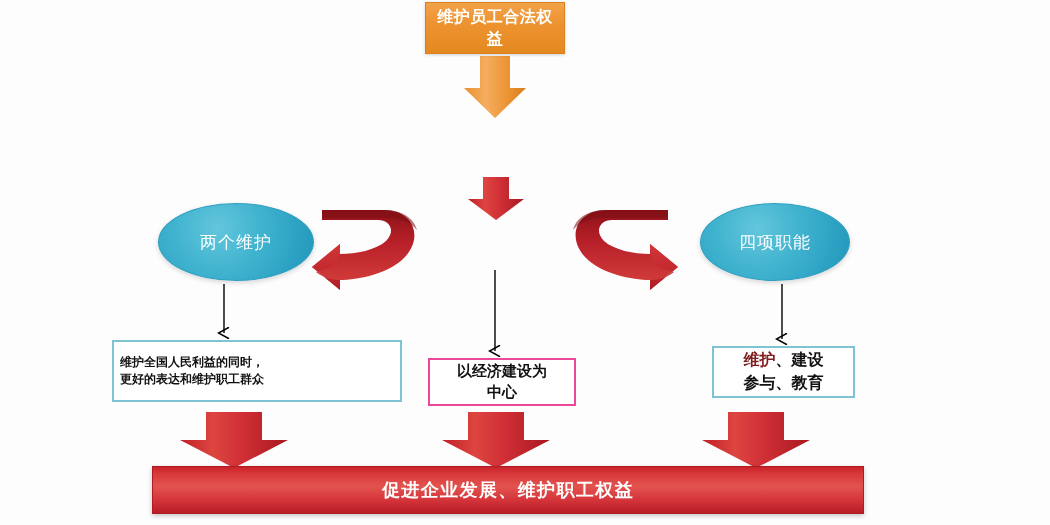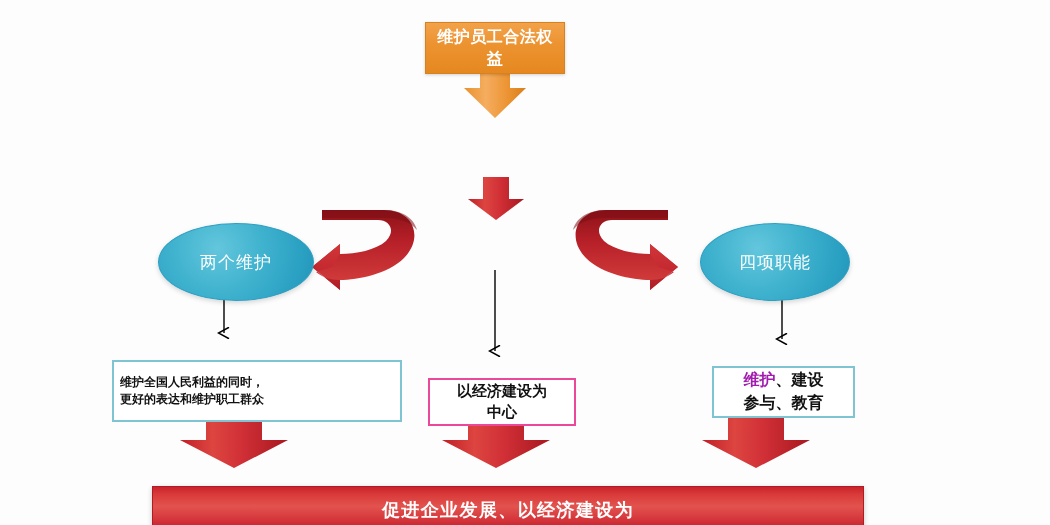--- a/index.html
+++ b/index.html
@@ -1,21 +1,21 @@
 <!DOCTYPE html>
 <html><head>
 <meta charset="utf-8">
 <style>
   html,body{margin:0;padding:0;background:#ffffff;}
   body{width:1050px;height:525px;overflow:hidden;
        font-family:"DejaVu Sans","Liberation Sans",sans-serif;}
   #stage{position:relative;width:1050px;height:525px;background:#fdfdfd;}
 
   .node{position:absolute;box-sizing:border-box;display:flex;
-        align-items:center;justify-content:center;text-align:center;margin-top:20px;}
+        align-items:center;justify-content:center;text-align:center;}
 
   
   #goal-box{left:425px;top:2px;width:140px;height:52px;
             background:linear-gradient(180deg,#f2a24a 0%,#ec922f 45%,#e58820 100%);
             border:1px solid #d8821f;
             color:#ffffff;font-size:16px;font-weight:bold;line-height:1.35;
             letter-spacing:.5px;
             box-shadow:0 1px 3px rgba(0,0,0,.18);padding:2px 6px;}
 
   
@@ -43,21 +43,21 @@
 
   
   .detail{background:#ffffff;color:#111111;font-weight:bold;line-height:1.42;}
   #detail-left{left:112px;top:340px;width:290px;height:62px;
             border:2px solid #7fc4d2;font-size:12px;
             justify-content:flex-start;text-align:left;padding:2px 6px;}
   #detail-center{left:428px;top:358px;width:148px;height:48px;
             border:2px solid #ec4899;font-size:15px;}
   #detail-right{left:712px;top:346px;width:143px;height:52px;
             border:2px solid #7fc4d2;font-size:16px;}
-  .red-word{color:#a21caf;}
+  .red-word{color:#7f1d1d;}
 
   
   #result-banner{left:152px;top:466px;width:712px;height:48px;
             background:linear-gradient(180deg,#c9232b 0%,#d93a3a 16%,#e2534e 42%,#d4343a 72%,#b81d25 100%);
             border:1px solid #b01c24;
             color:#ffffff;font-size:18px;font-weight:bold;letter-spacing:1.4px;
             box-shadow:0 2px 5px rgba(0,0,0,.22);}
 
   
   #arrows{position:absolute;left:0;top:0;width:1050px;height:525px;
@@ -176,15 +176,15 @@
 
   <div class="node detail" id="detail-right">
     <div>
       <div>
         <span class="red-word">维护</span><span>、建设</span>
       </div>
       <div>参与、教育</div>
     </div>
   </div>
 
-  <div class="node" id="result-banner">促进企业发展、以经济建设为</div>
+  <div class="node" id="result-banner">促进企业发展、维护职工权益</div>
 
 </div>
 
 </body></html>

